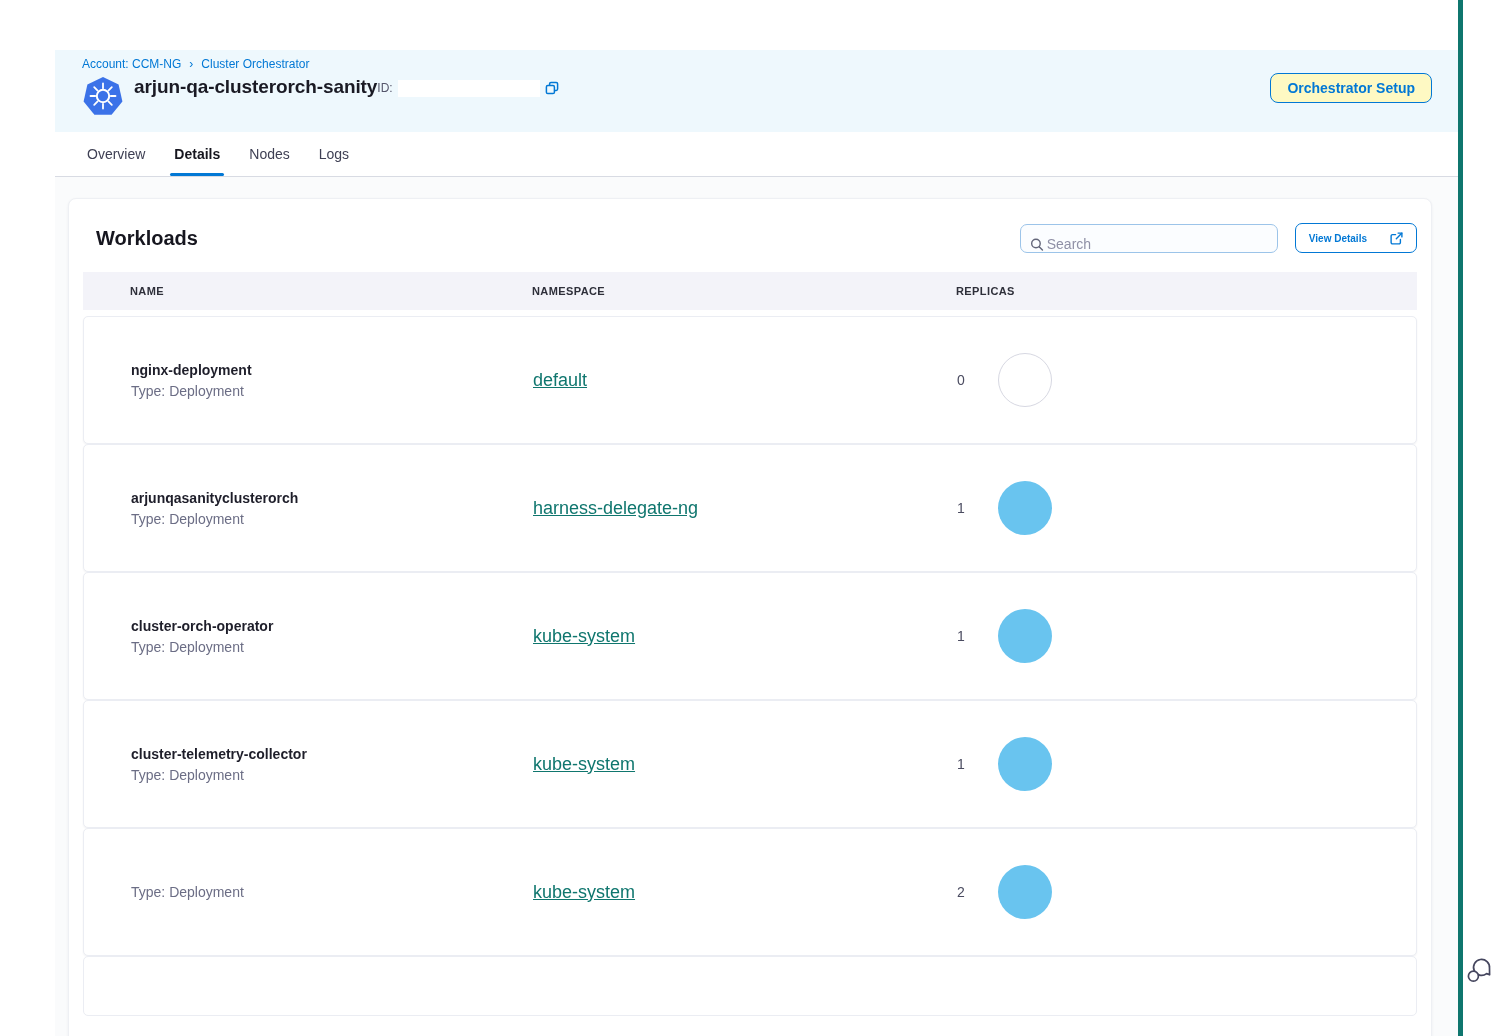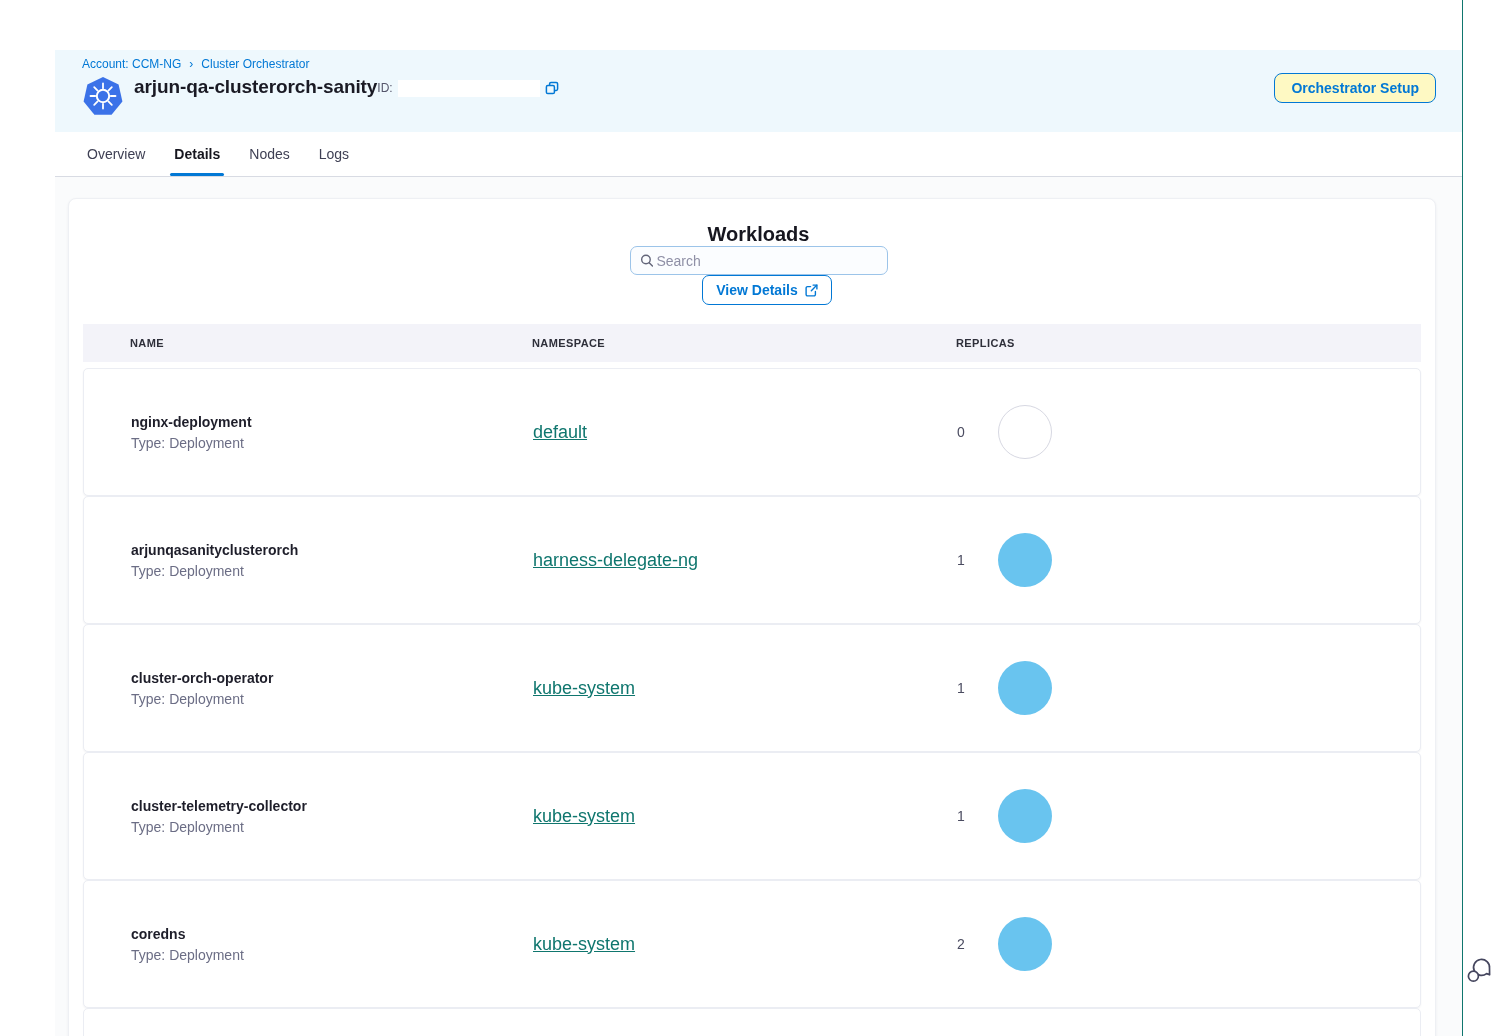--- a/index.html
+++ b/index.html
@@ -1,21 +1,21 @@
 <!DOCTYPE html>
 <html style="--accent: #0278d5; --replica-blue: #69c4ef; --band-bg: #eef8fd;"><head>
 <meta charset="utf-8">
 <style>
   * { margin: 0; padding: 0; box-sizing: border-box; }
   html, body { width: 1502px; height: 1036px; overflow: hidden; background: #ffffff;
     font-family: "Liberation Sans", "DejaVu Sans", sans-serif; }
   :root { --accent: #0278d5; --replica-blue: #69c4ef; --band-bg: #eef8fd; }
 
   .content { position: absolute; left: 55px; top: 0; width: 1408px; height: 1036px;
-    border-right: 1px solid #0f766e; background: #ffffff; }
+    border-right: 5px solid #0f766e; background: #ffffff; }
   .topspace { height: 50px; background: #ffffff; }
 
   
   .band { height: 82px; background: var(--band-bg); padding: 7px 26px 0 27px; position: relative; }
   .breadcrumb { display: flex; align-items: center; gap: 8px; font-size: 12px; color: var(--accent); }
   .crumb { cursor: pointer; }
   .crumb-sep { font-size: 12px; color: var(--accent); }
   .title-row { display: flex; align-items: flex-start; gap: 11px; margin-top: 4px; padding-left: 1px; }
   .k8s { width: 40px; height: 40px; flex: none; margin-top: 1px; }
   .title-block { display: flex; flex-direction: row; }
@@ -35,31 +35,31 @@
     margin-right: 21px; font-size: 14px; color: #3f4054; cursor: pointer; }
   .tab.active { color: #16161f; font-weight: 700; }
   .tab.active::after { content: ""; position: absolute; left: 0; right: 0; bottom: 0;
     height: 3px; background: var(--accent); border-radius: 2px; }
 
   
   .main { height: 859px; background: #fafbfc; padding: 21px 26px 0 13px; }
   .card { background: #ffffff; border: 1px solid #eef0f4; border-radius: 8px;
     box-shadow: 0 1px 3px rgba(35, 35, 60, 0.06); height: 880px; padding: 24px 14px 0 14px; }
 
-  .card-head { display: flex; align-items: center; padding-left: 13px; margin-bottom: 19px; flex-direction: column; }
+  .card-head { display: flex; align-items: center; padding-left: 13px; margin-bottom: 19px; }
   .card-title { font-size: 20px; font-weight: 700; color: #16161f; }
   .spacer { flex: 1; }
   .search { width: 258px; height: 29px; border: 1px solid #9cc4e9; border-radius: 7px;
-    background: #fbfdff; display: flex; align-items: center; padding: 0 9px; gap: 3px; }
+    background: #fbfdff; display: flex; align-items: flex-end; padding: 0 9px; gap: 3px; }
   .search input { border: none; outline: none; background: transparent; font-size: 14px;
     color: #2e2f3a; width: 100%; font-family: inherit; }
   .search input::placeholder { color: #8f90a6; }
   .vd-btn { margin-left: 17px; height: 30px; padding: 0 13px; background: #ffffff;
     border: 1.5px solid var(--accent); border-radius: 7px; color: var(--accent);
-    font-size: 14px; font-weight: 700; display: inline-flex; align-items: center; gap: 7px;
+    font-size: 10px; font-weight: 700; display: inline-flex; align-items: center; gap: 23px;
     cursor: pointer; font-family: inherit; }
 
   .thead { background: #f3f3f9; height: 38px; display: flex; align-items: center;
     padding-left: 16px; font-size: 11px; font-weight: 700; color: #2e2f3a; letter-spacing: 0.4px; }
   .col-name { width: 433px; flex: none; padding-left: 31px; }
   .col-ns { width: 424px; flex: none; }
   .col-rep { flex: 1; }
 
   .row { height: 128px; background: #ffffff; border: 1px solid #ebedf3;
     border-radius: 5px; box-shadow: 0 1px 2px rgba(40, 41, 61, 0.05); display: flex;
@@ -213,21 +213,20 @@
             </div>
             <div class="col-rep">
               <div class="rep-wrap">
                 <div class="rep-num">1</div>
                 <div class="circle filled"></div>
               </div>
             </div>
           </div>
           <div class="row">
             <div class="col-name">
-              <div class="w-name">coredns</div>
               <div class="w-type">Type: Deployment</div>
             </div>
             <div class="col-ns">
               <div class="w-ns">kube-system</div>
             </div>
             <div class="col-rep">
               <div class="rep-wrap">
                 <div class="rep-num">2</div>
                 <div class="circle filled"></div>
               </div>

